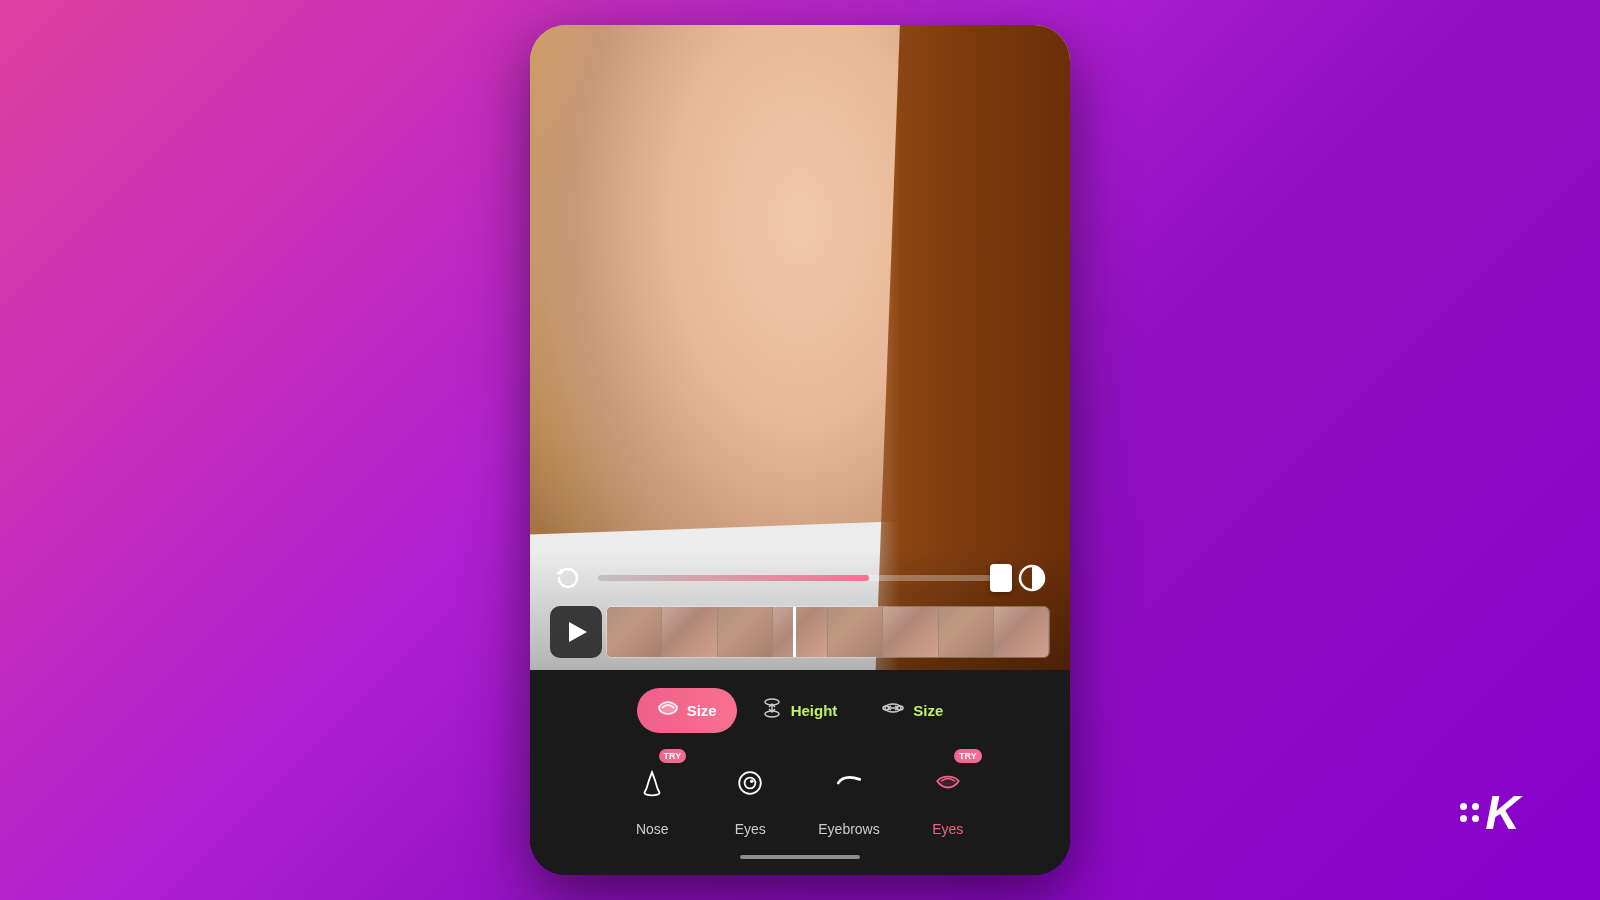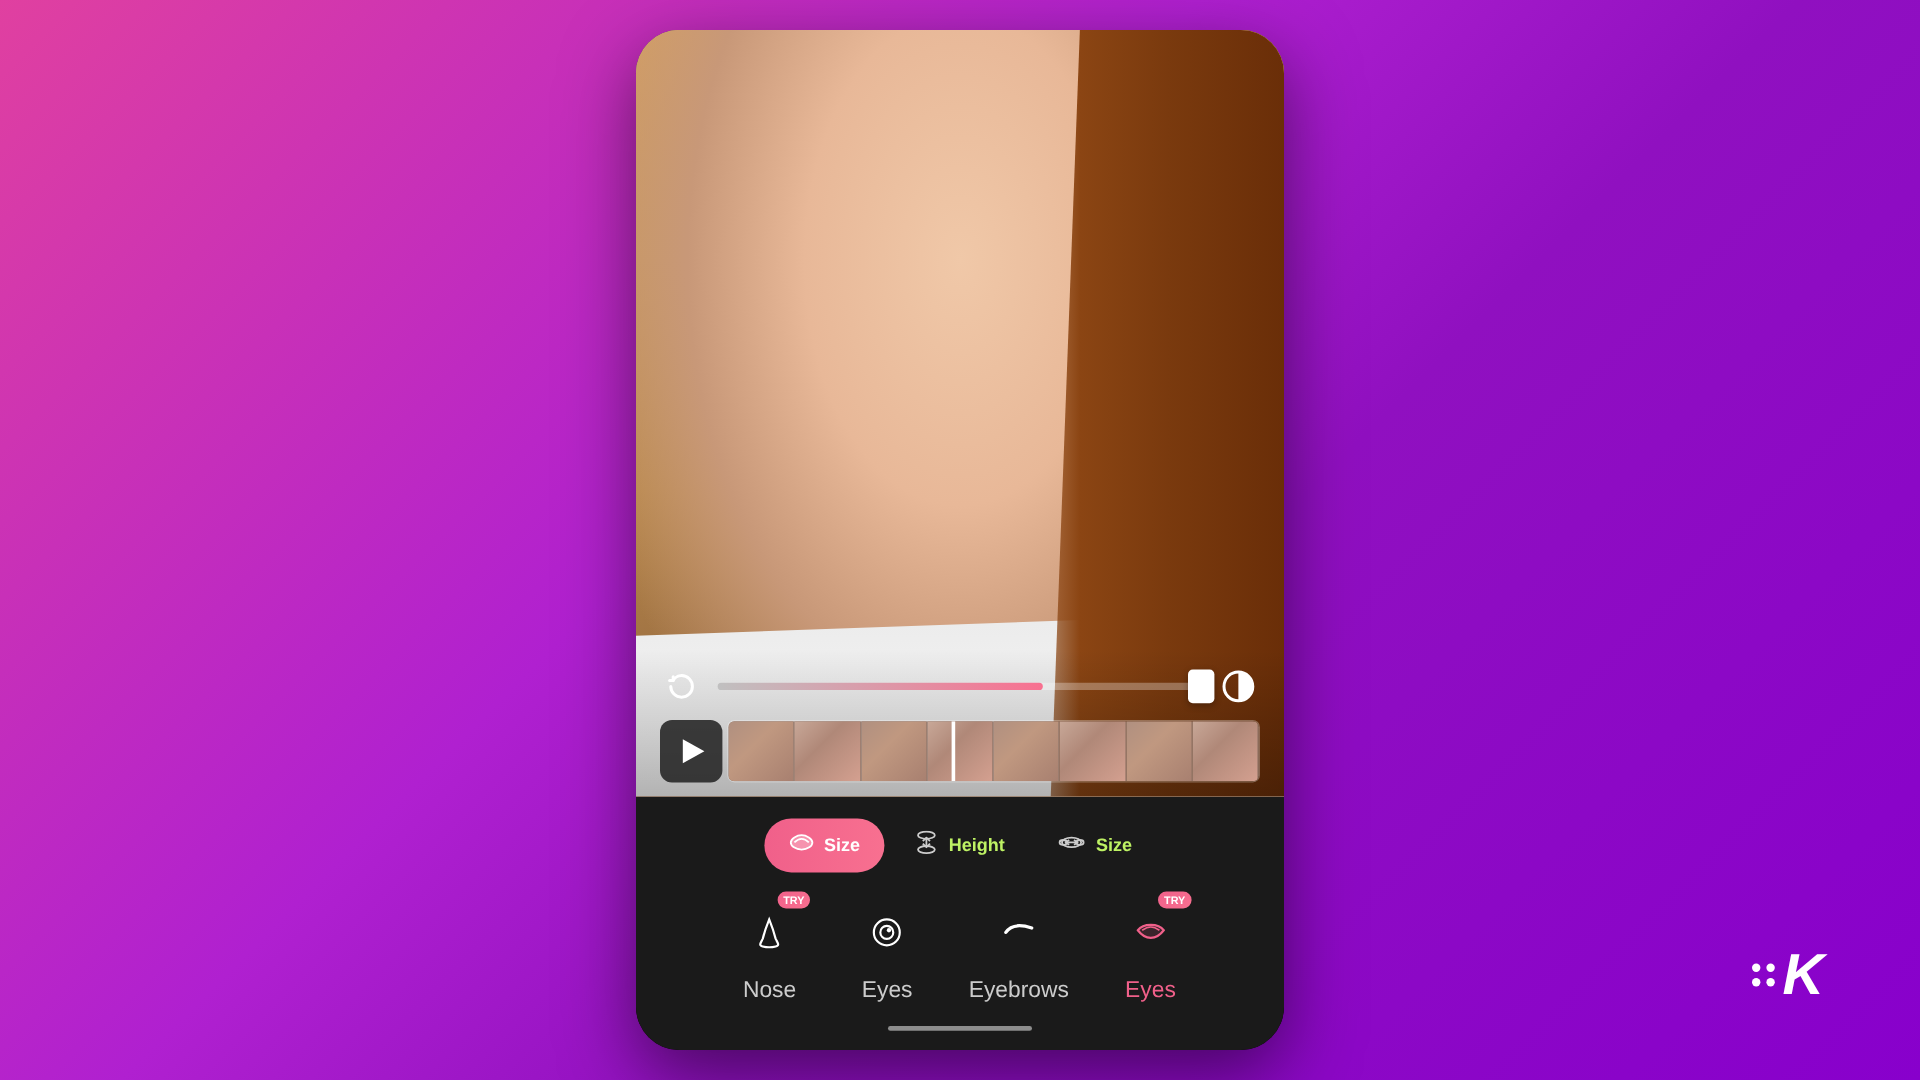--- a/index.html
+++ b/index.html
@@ -275,21 +275,21 @@
       color: white;
       font-size: 9px;
       font-weight: 700;
       padding: 2px 5px;
       border-radius: 8px;
       z-index: 2;
       text-transform: uppercase;
     }
 
     .feature-label {
-      font-size: 19px;
+      font-size: 14px;
       color: #ccc;
     }
 
     .feature-label.active-label {
       color: #f0608a;
     }
 
     
     .icon-svg {
       width: 36px; height: 36px;

